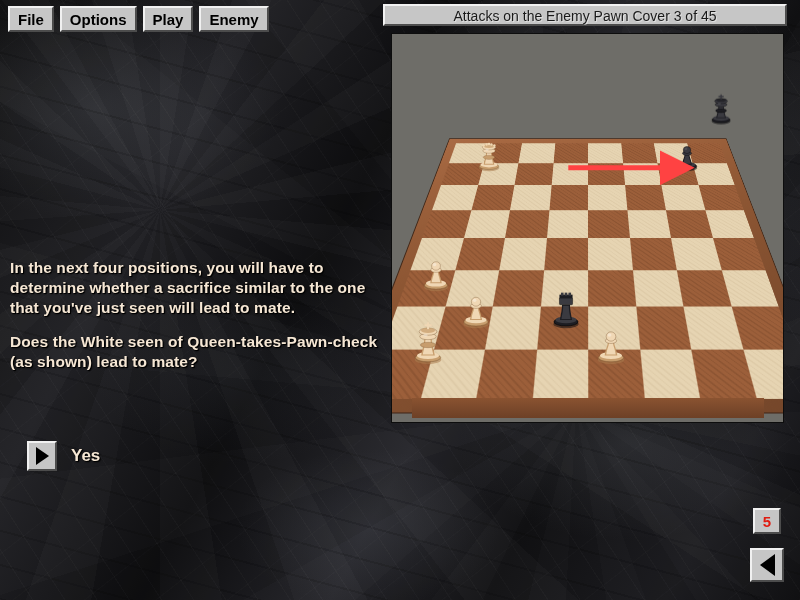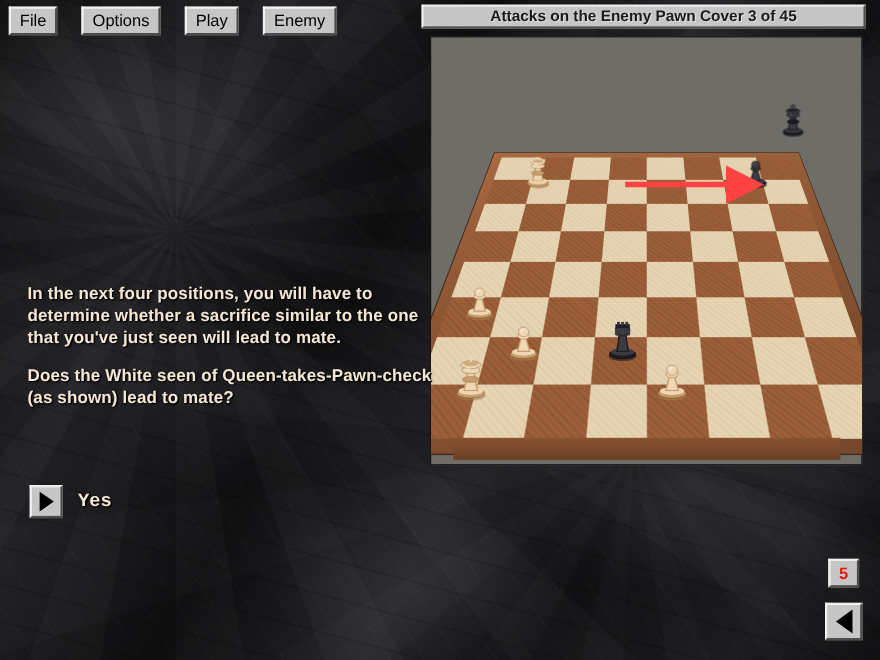--- a/index.html
+++ b/index.html
@@ -65,22 +65,23 @@
     border-bottom: 2px solid #4c4c4c;
     box-sizing: border-box;
   }
 
   
   #menubar {
     position: absolute;
     left: 8px;
     top: 6px;
     display: flex;
-    gap: 22px;
+    gap: 6px;
     z-index: 8;
+    font-weight: bold;
   }
   .menu-btn {
     height: 26px;
     padding: 0 8px;
     display: flex;
     align-items: center;
     justify-content: center;
     font-size: 15px;
     color: #000;
     letter-spacing: 0px;
@@ -90,24 +91,23 @@
   }
 
   
   #titlebar {
     position: absolute;
     left: 383px;
     top: 4px;
     width: 404px;
     height: 22px;
     display: flex;
-    align-items: flex-start;
+    align-items: flex-end;
     justify-content: center;
     z-index: 8;
-    font-weight: bold;
   }
   #titlebar-text {
     font-size: 14px;
     color: #1a1a1a;
     white-space: nowrap;
     text-shadow: 1px 1px 0 rgba(255,255,255,0.45);
   }
 
   
   #board-panel {
@@ -186,21 +186,21 @@
   #move-arrow {
     position: absolute;
     left: 0; top: 0;
     width: 393px; height: 390px;
     pointer-events: none;
   }
 
   
   #instructions {
     position: absolute;
-    left: 25px;
+    left: 10px;
     top: 258px;
     width: 368px;
     z-index: 7;
   }
   .para {
     font-size: 15.5px;
     font-weight: bold;
     line-height: 20px;
     color: #f6e7d4;
     text-shadow: 1px 1px 0 #000, 1px 1px 2px #000;
@@ -214,21 +214,20 @@
     position: absolute;
     left: 27px;
     top: 441px;
     z-index: 7;
   }
   .answer-row {
     display: flex;
     align-items: center;
     margin-bottom: 7px;
     cursor: pointer;
-    font-family: Liberation Mono, monospace;
   }
   .arrow-btn {
     width: 30px;
     height: 30px;
     display: flex;
     align-items: center;
     justify-content: center;
     flex: 0 0 auto;
   }
   .tri-right {

